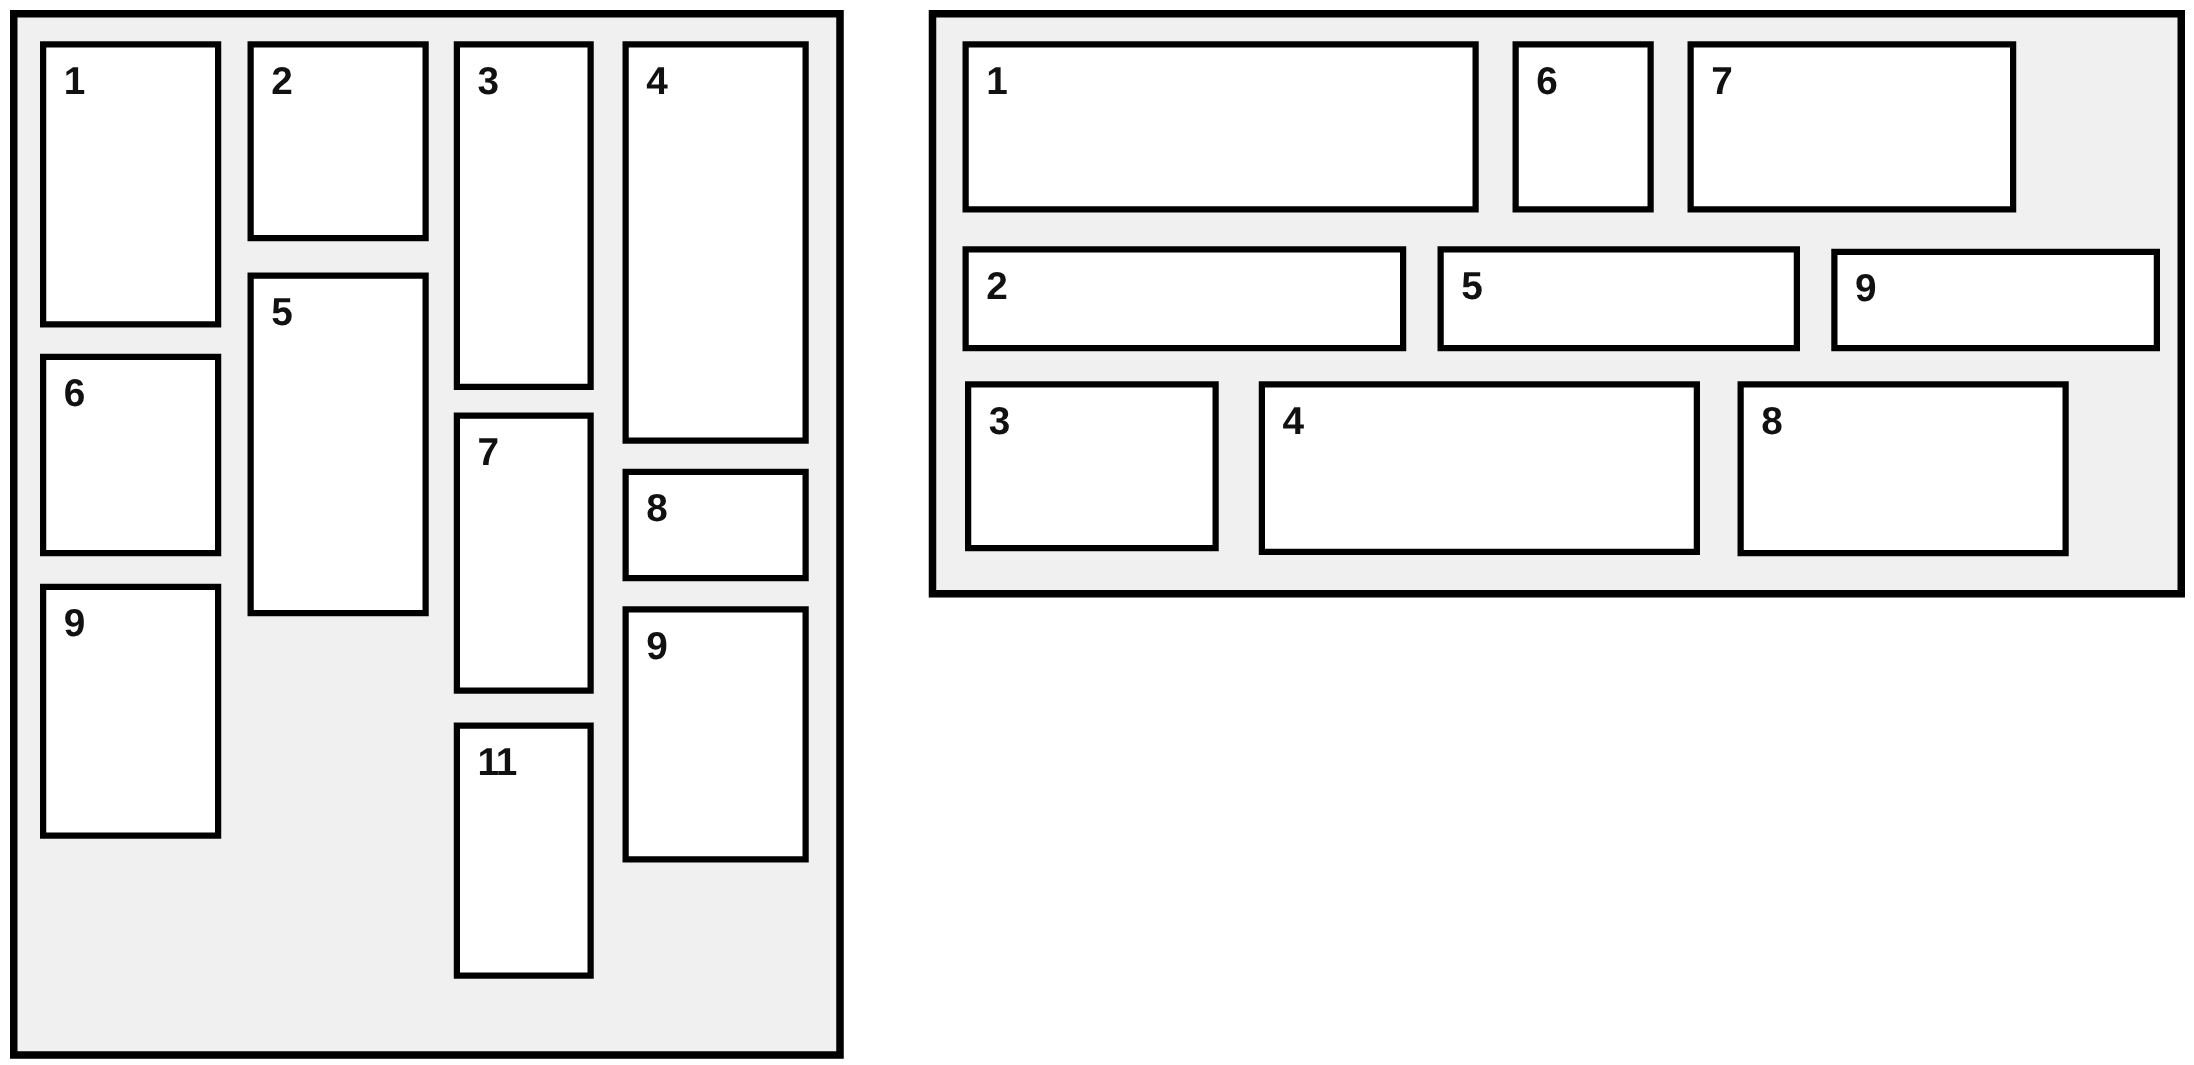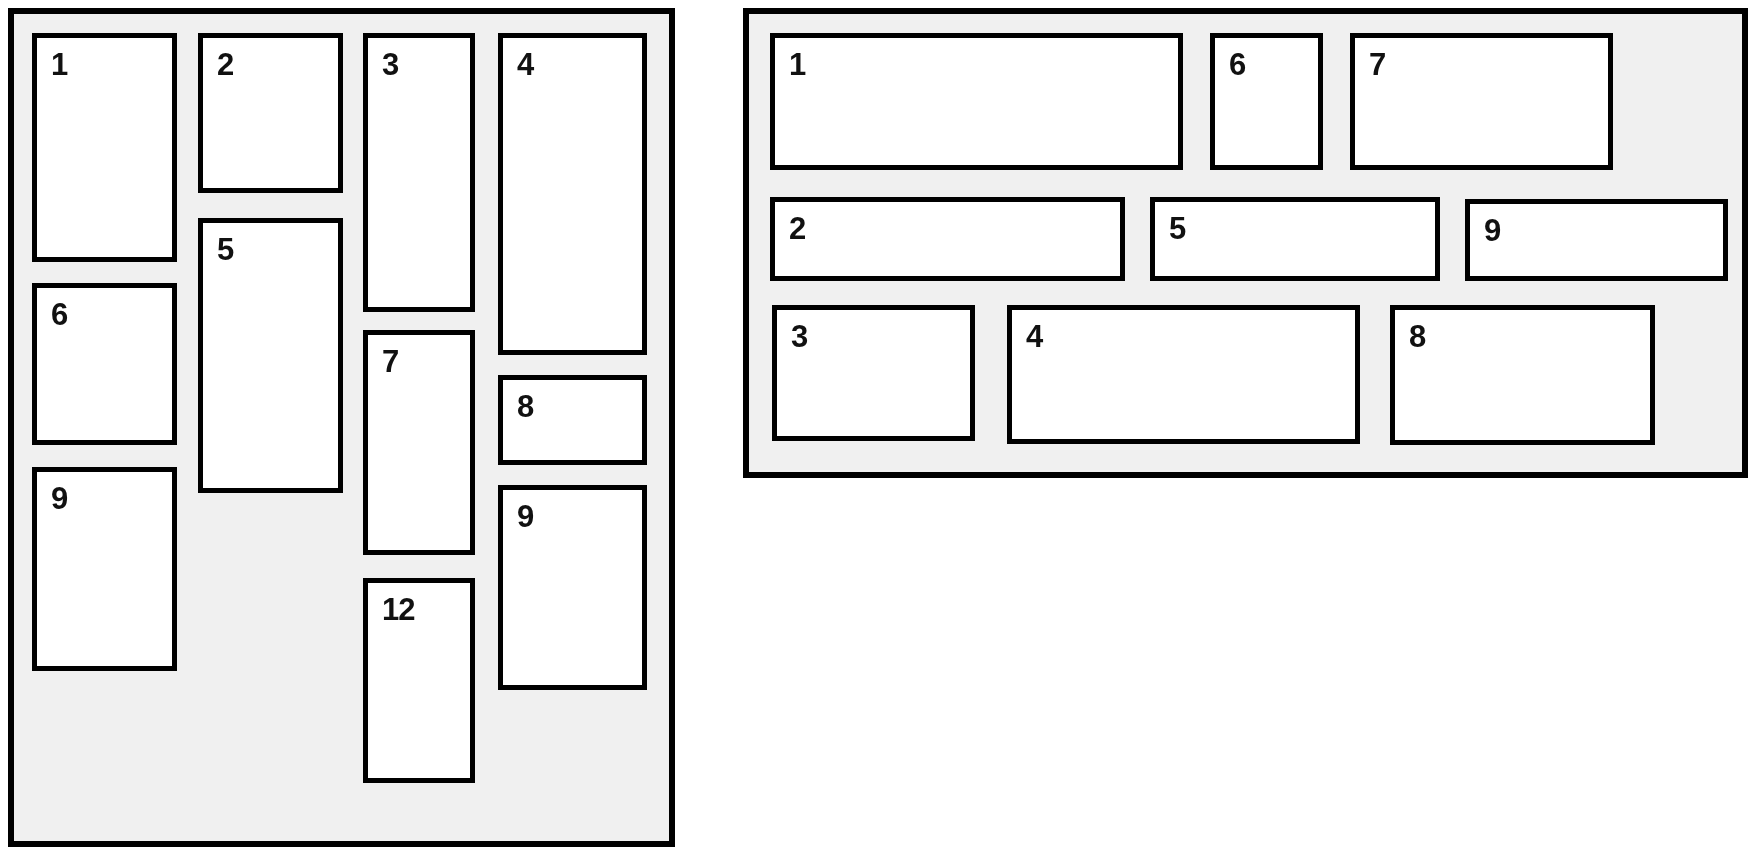--- a/index.html
+++ b/index.html
@@ -67,21 +67,21 @@
     <div class="card" style="left: 484px; top: 361px; width: 149px; height: 90px;">
     <span class="num">8</span>
   </div>
     <div class="card" style="left: 18px; top: 453px; width: 145px; height: 204px;">
     <span class="num">9</span>
   </div>
     <div class="card" style="left: 484px; top: 471px; width: 149px; height: 205px;">
     <span class="num">9</span>
   </div>
     <div class="card" style="left: 349px; top: 564px; width: 112px; height: 205px;">
-    <span class="num">12</span>
+    <span class="num">11</span>
   </div>
   </div>
 
 <div class="panel" style="left: 743px; top: 8px; width: 1005px; height: 470px;">
     <div class="card" style="left: 21px; top: 19px; width: 413px; height: 137px;">
     <span class="num">1</span>
   </div>
     <div class="card" style="left: 461px; top: 19px; width: 113px; height: 137px;">
     <span class="num">6</span>
   </div>

